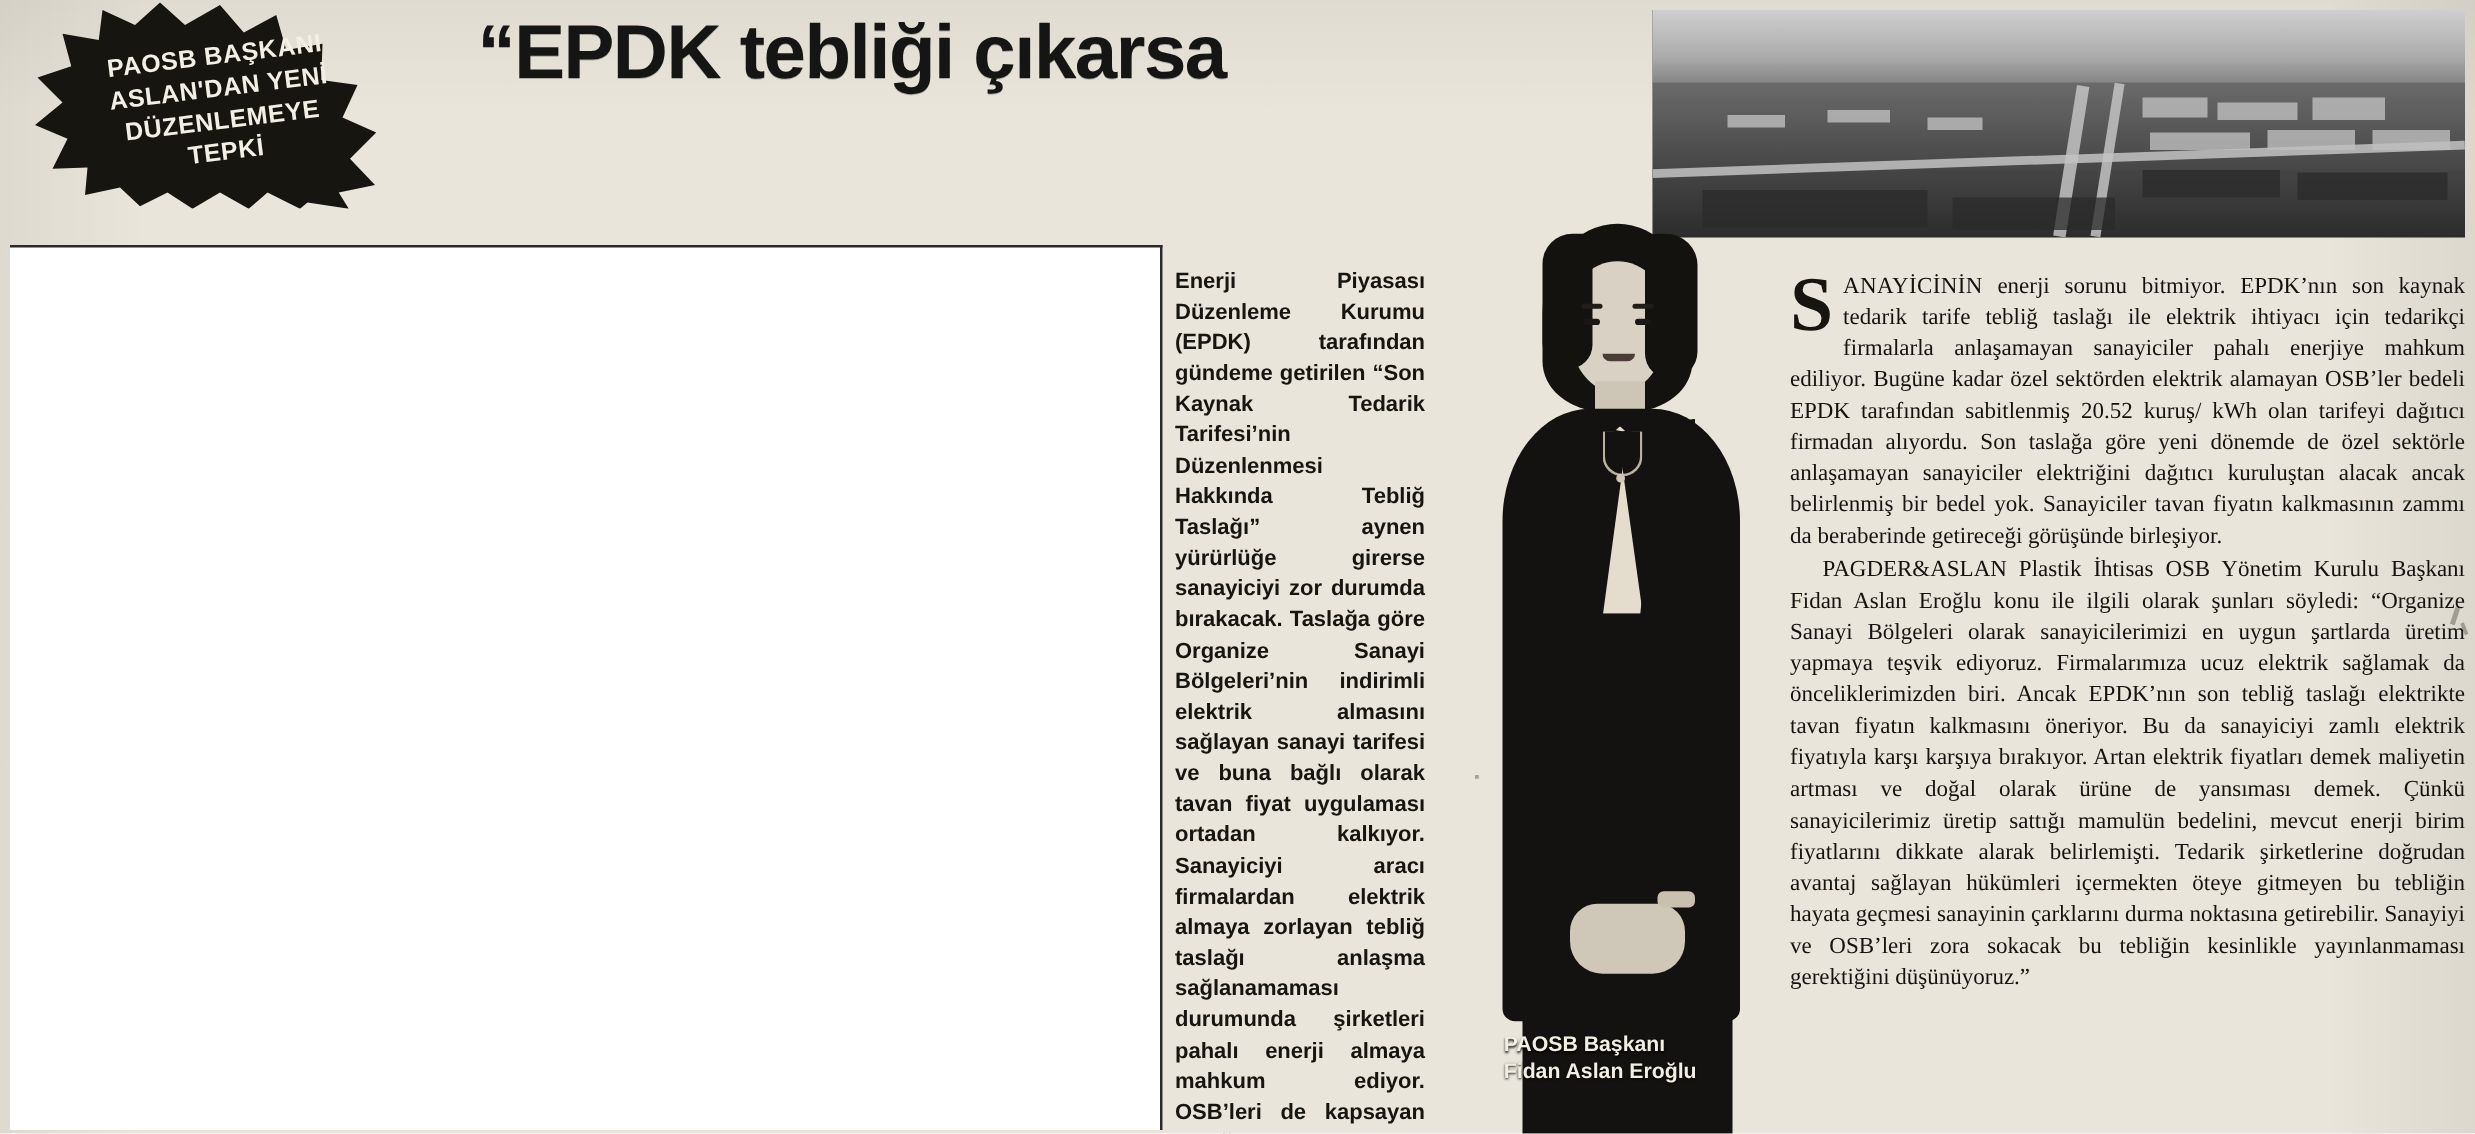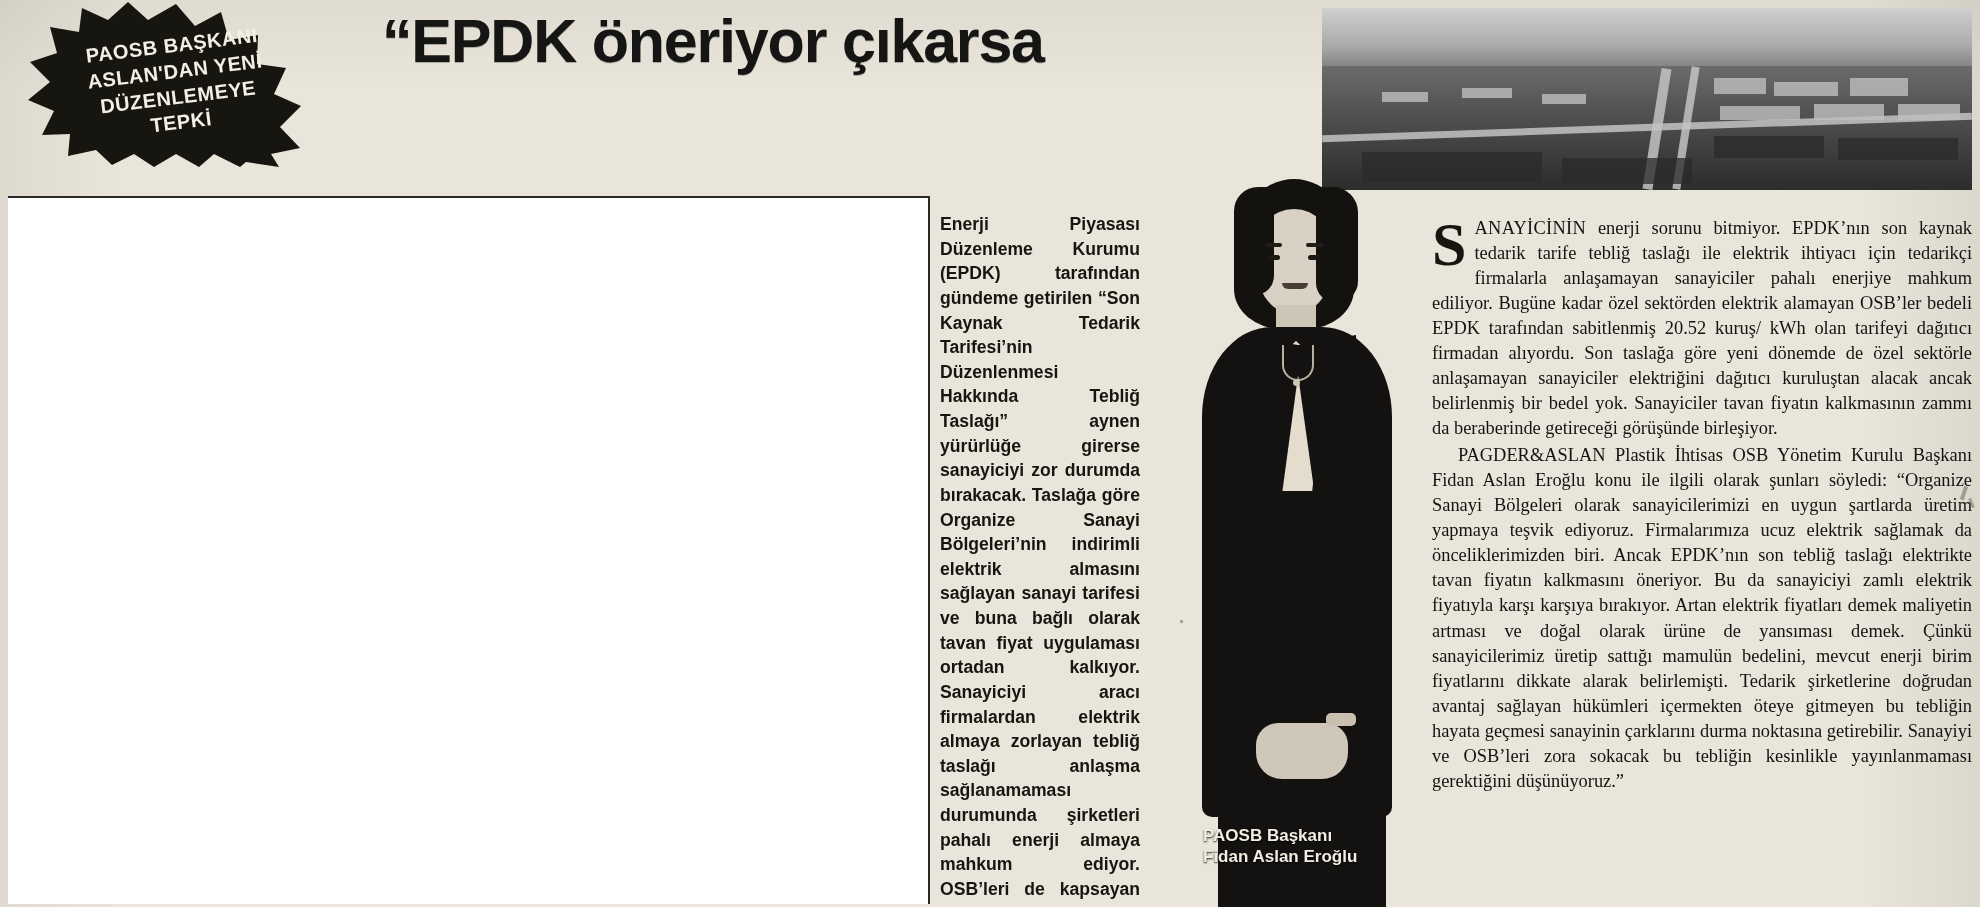--- a/index.html
+++ b/index.html
@@ -351,21 +351,21 @@
     </svg>
     <div class="star-text">
       <span>PAOSB BAŞKANI</span>
       <span>ASLAN'DAN YENİ</span>
       <span>DÜZENLEMEYE</span>
       <span>TEPKİ</span>
     </div>
   </div>
 
   <div class="headline">
-    <div class="hl">“EPDK öneriyor çıkarsa</div>
+    <div class="hl">“EPDK tebliği çıkarsa</div>
   </div>
 
   <div class="aerial">
     <div class="sky"></div>
     <div class="ground"></div>
     <div class="road" style="left:330px; top:60px; width:10px; height:122px; transform:rotate(9deg);"></div>
     <div class="road" style="left:360px; top:58px; width:8px; height:124px; transform:rotate(9deg);"></div>
     <div class="road" style="left:0px; top:116px; width:650px; height:7px; transform:rotate(-2deg);"></div>
     <div class="blk" style="left:392px; top:70px; width:52px; height:16px;"></div>
     <div class="blk" style="left:452px; top:74px; width:64px; height:14px;"></div>

